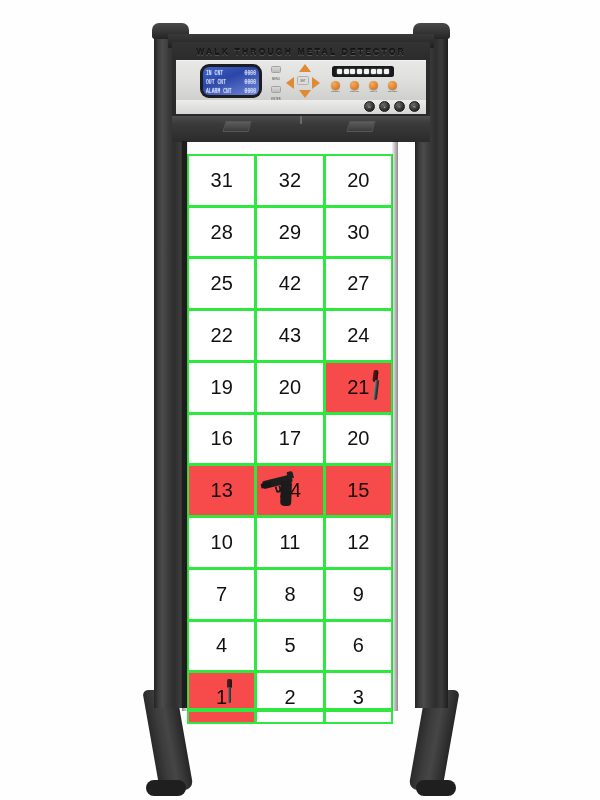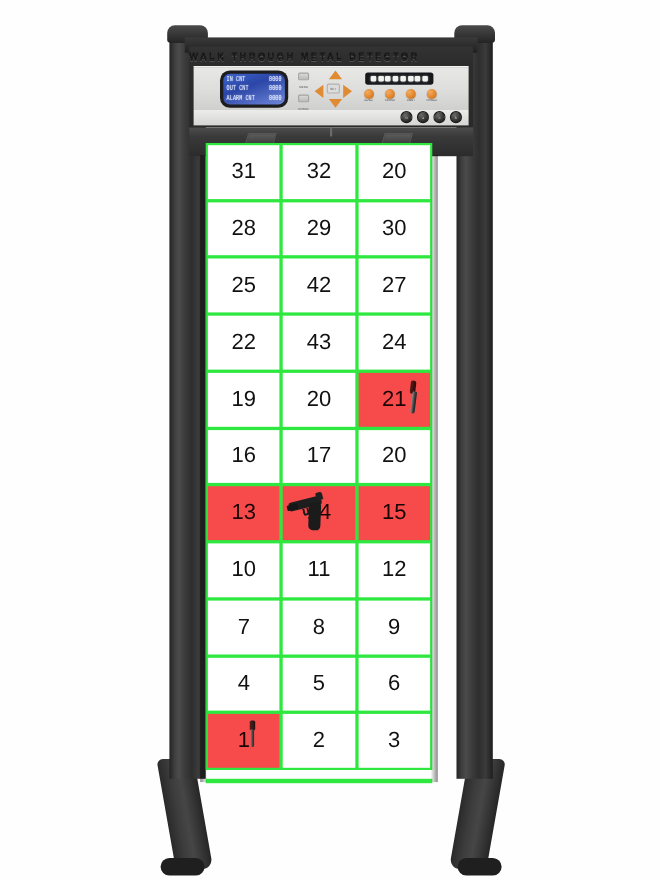--- a/index.html
+++ b/index.html
@@ -91,20 +91,21 @@
     background: linear-gradient(180deg, #333333 0%, #2c2c2c 22%, #2a2a2a 100%);
     border-radius: 2px;
   }
 
   .panel-title {
     position: absolute;
     left: 0;
     top: 2px;
     width: 258px;
     height: 16px;
+    text-align: center;
     font-size: 8.5px;
     font-weight: bold;
     letter-spacing: 2.2px;
     line-height: 16px;
     color: #1b1b1b;
     text-shadow: 0 1px 0 rgba(255,255,255,0.18), 0 -1px 0 rgba(0,0,0,0.6);
     font-family: "Liberation Sans", sans-serif;
   }
 
   
@@ -325,21 +326,21 @@
     top: 0;
     width: 2px;
     height: 8px;
     background: #6a6a6a;
   }
 
   
   .grid-wrap {
     position: absolute;
     left: 187px;
-    top: 130px;
+    top: 154px;
     width: 206px;
     height: 570px;
     background: #ffffff;
     display: grid;
     grid-template-columns: repeat(3, 1fr);
     grid-auto-rows: 1fr;
     gap: 3px;
     padding: 2px;
   }
 

